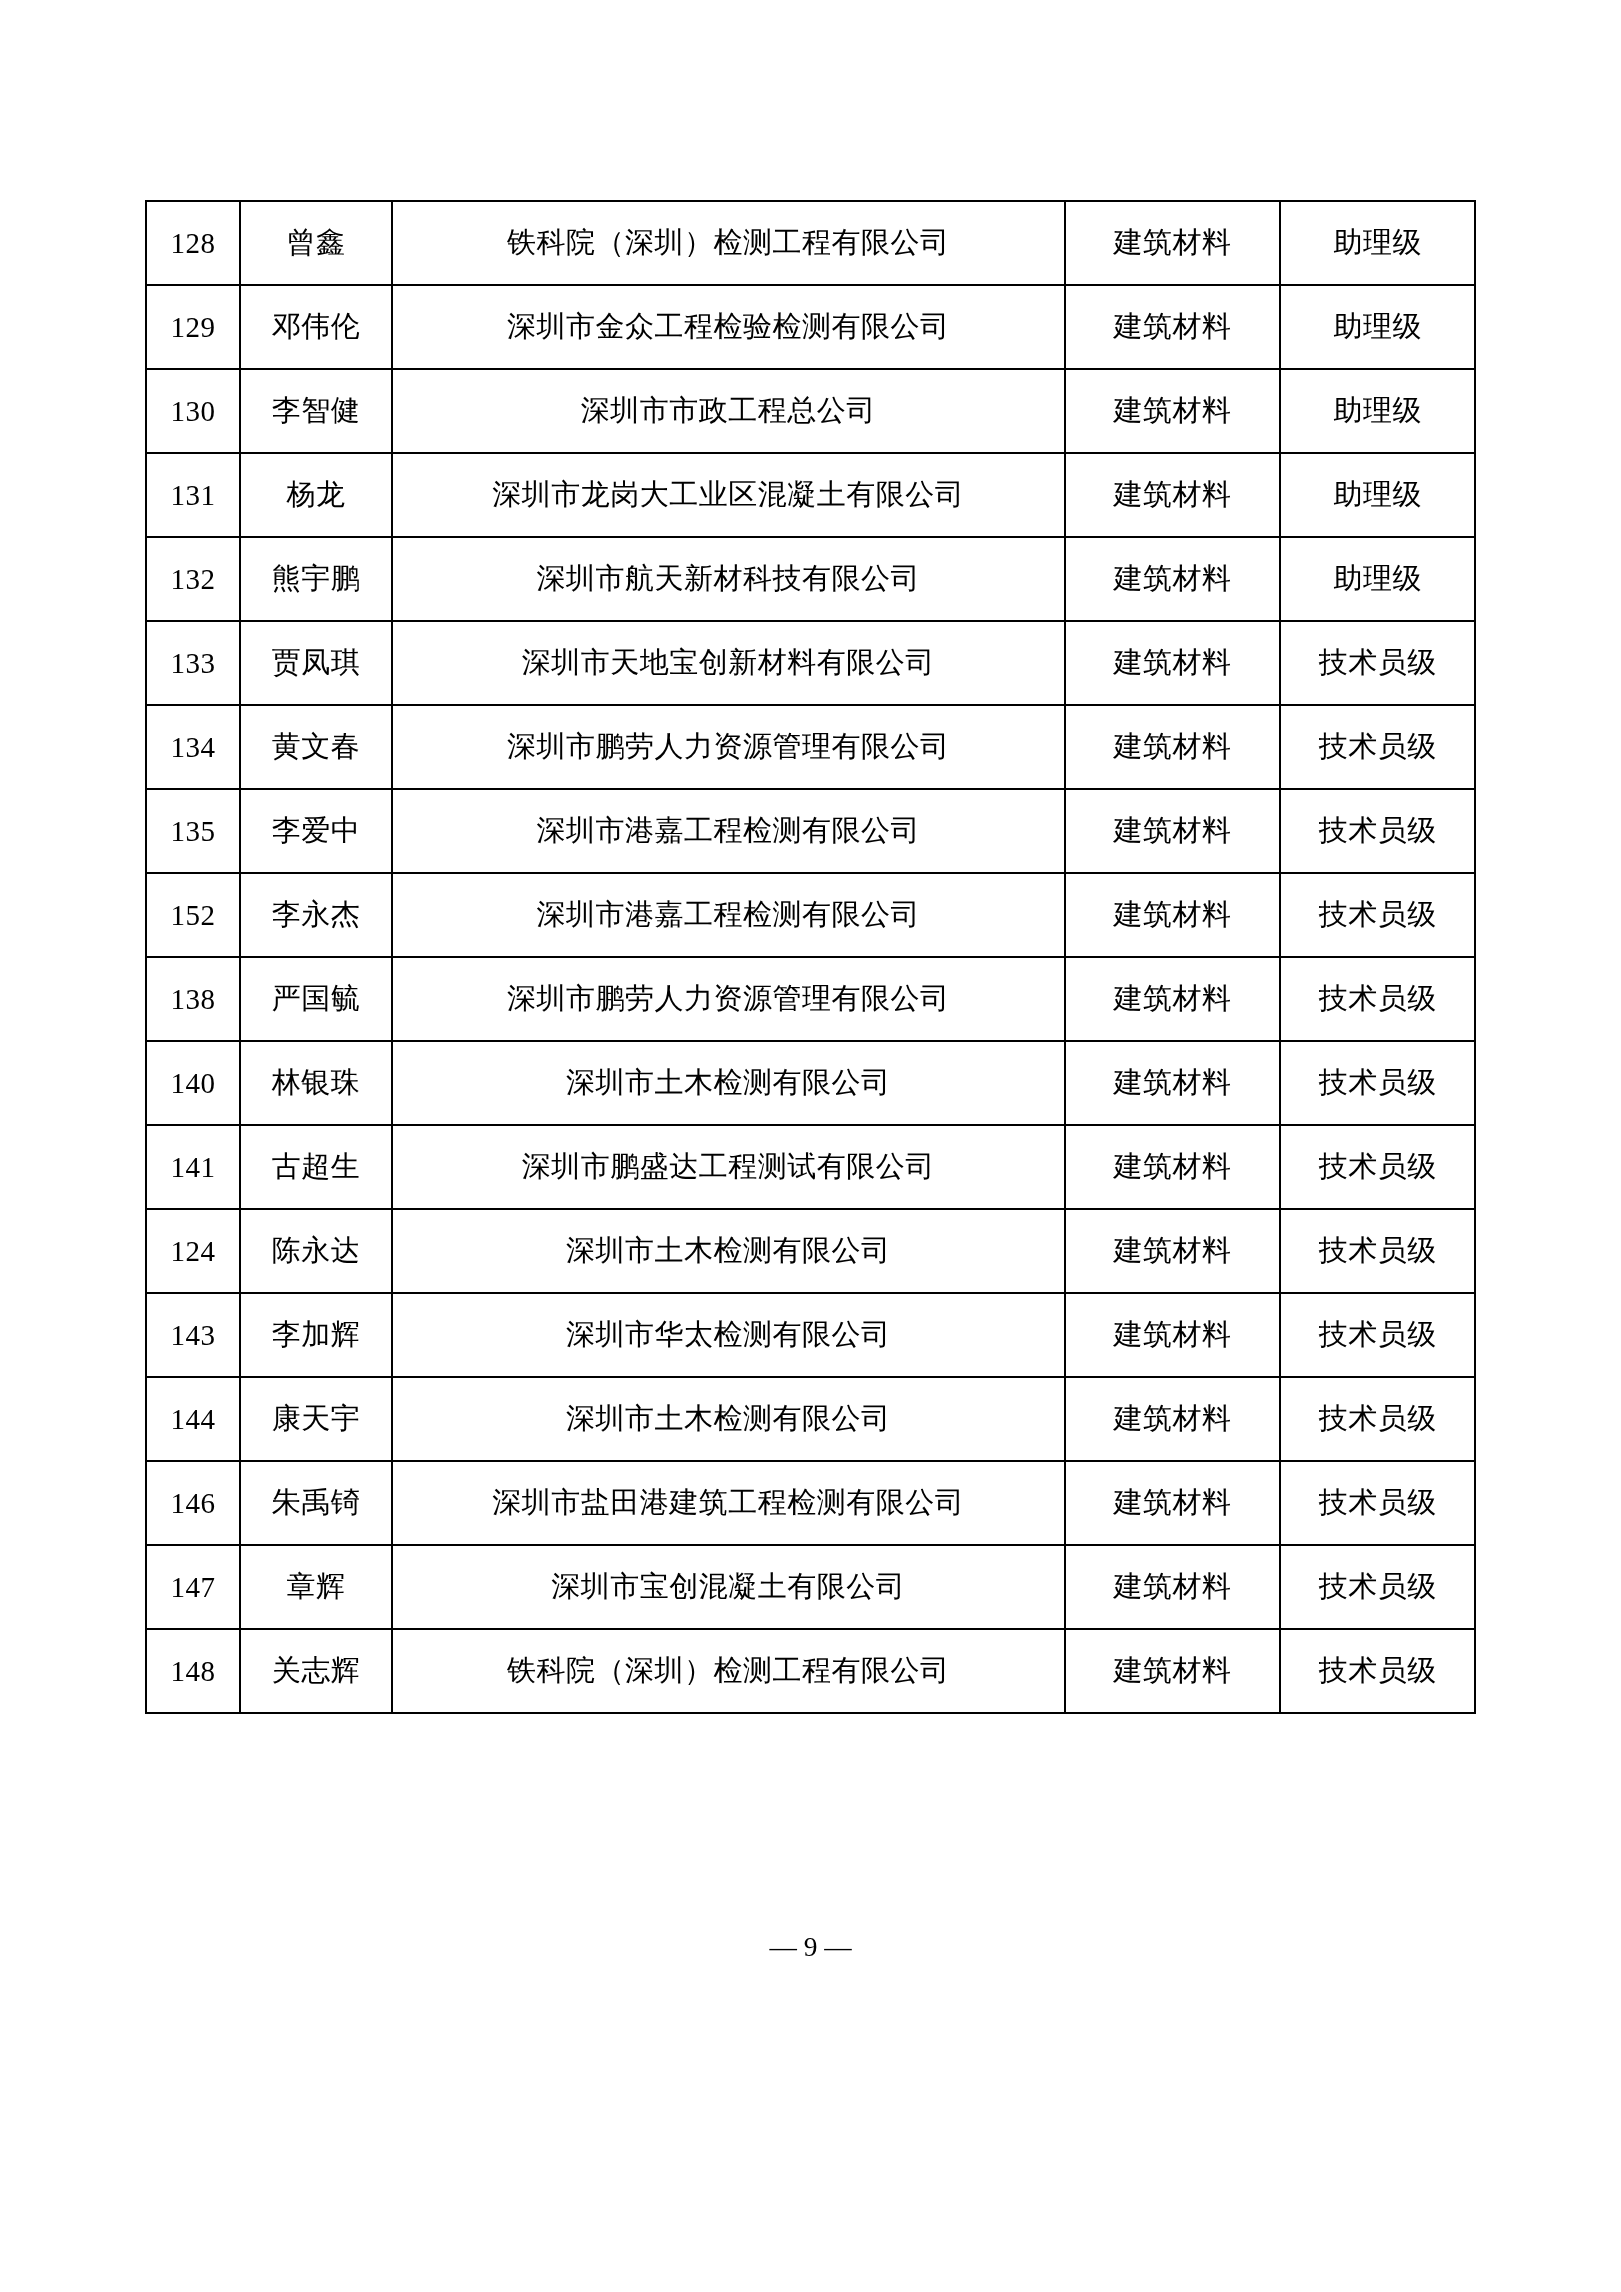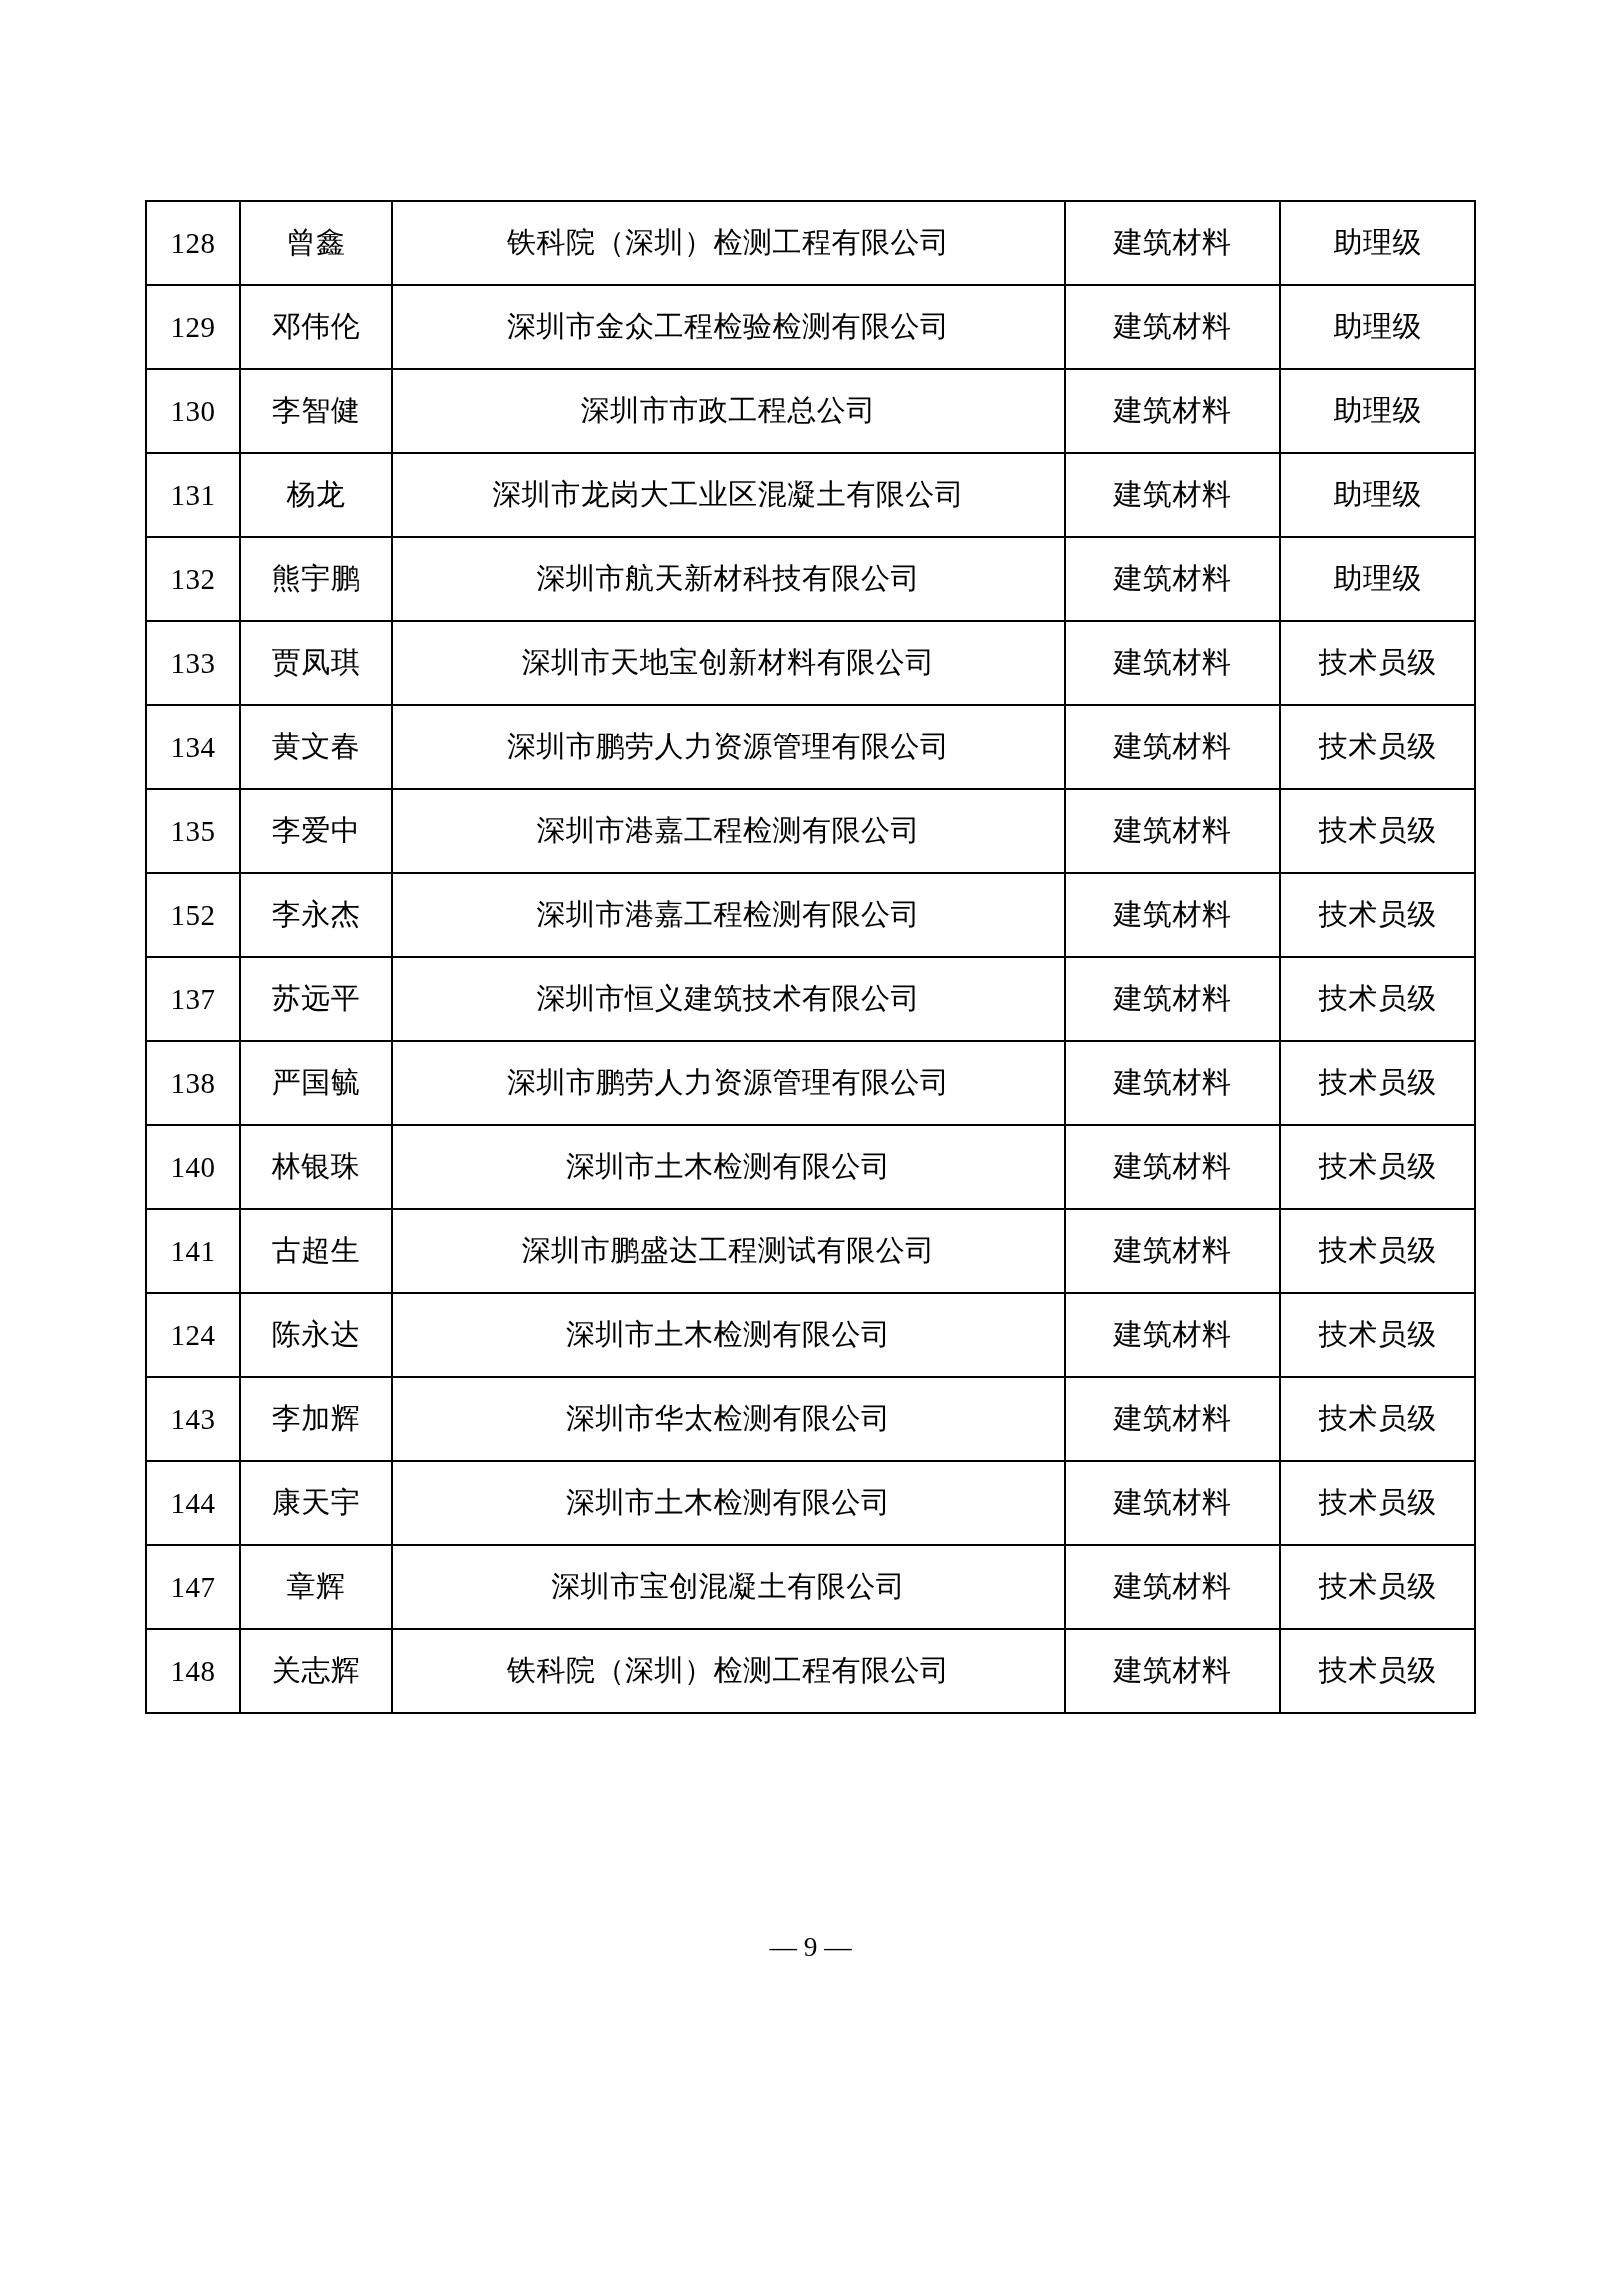--- a/index.html
+++ b/index.html
@@ -129,27 +129,20 @@
           <td class="level">技术员级</td>
         </tr>
         <tr>
           <td class="index">152</td>
           <td class="name">李永杰</td>
           <td class="org">深圳市港嘉工程检测有限公司</td>
           <td class="field">建筑材料</td>
           <td class="level">技术员级</td>
         </tr>
         <tr>
-          <td class="index">137</td>
-          <td class="name">苏远平</td>
-          <td class="org">深圳市恒义建筑技术有限公司</td>
-          <td class="field">建筑材料</td>
-          <td class="level">技术员级</td>
-        </tr>
-        <tr>
           <td class="index">138</td>
           <td class="name">严国毓</td>
           <td class="org">深圳市鹏劳人力资源管理有限公司</td>
           <td class="field">建筑材料</td>
           <td class="level">技术员级</td>
         </tr>
         <tr>
           <td class="index">140</td>
           <td class="name">林银珠</td>
           <td class="org">深圳市土木检测有限公司</td>
@@ -174,20 +167,27 @@
           <td class="index">143</td>
           <td class="name">李加辉</td>
           <td class="org">深圳市华太检测有限公司</td>
           <td class="field">建筑材料</td>
           <td class="level">技术员级</td>
         </tr>
         <tr>
           <td class="index">144</td>
           <td class="name">康天宇</td>
           <td class="org">深圳市土木检测有限公司</td>
+          <td class="field">建筑材料</td>
+          <td class="level">技术员级</td>
+        </tr>
+        <tr>
+          <td class="index">146</td>
+          <td class="name">朱禹锜</td>
+          <td class="org">深圳市盐田港建筑工程检测有限公司</td>
           <td class="field">建筑材料</td>
           <td class="level">技术员级</td>
         </tr>
         <tr>
           <td class="index">147</td>
           <td class="name">章辉</td>
           <td class="org">深圳市宝创混凝土有限公司</td>
           <td class="field">建筑材料</td>
           <td class="level">技术员级</td>
         </tr>

